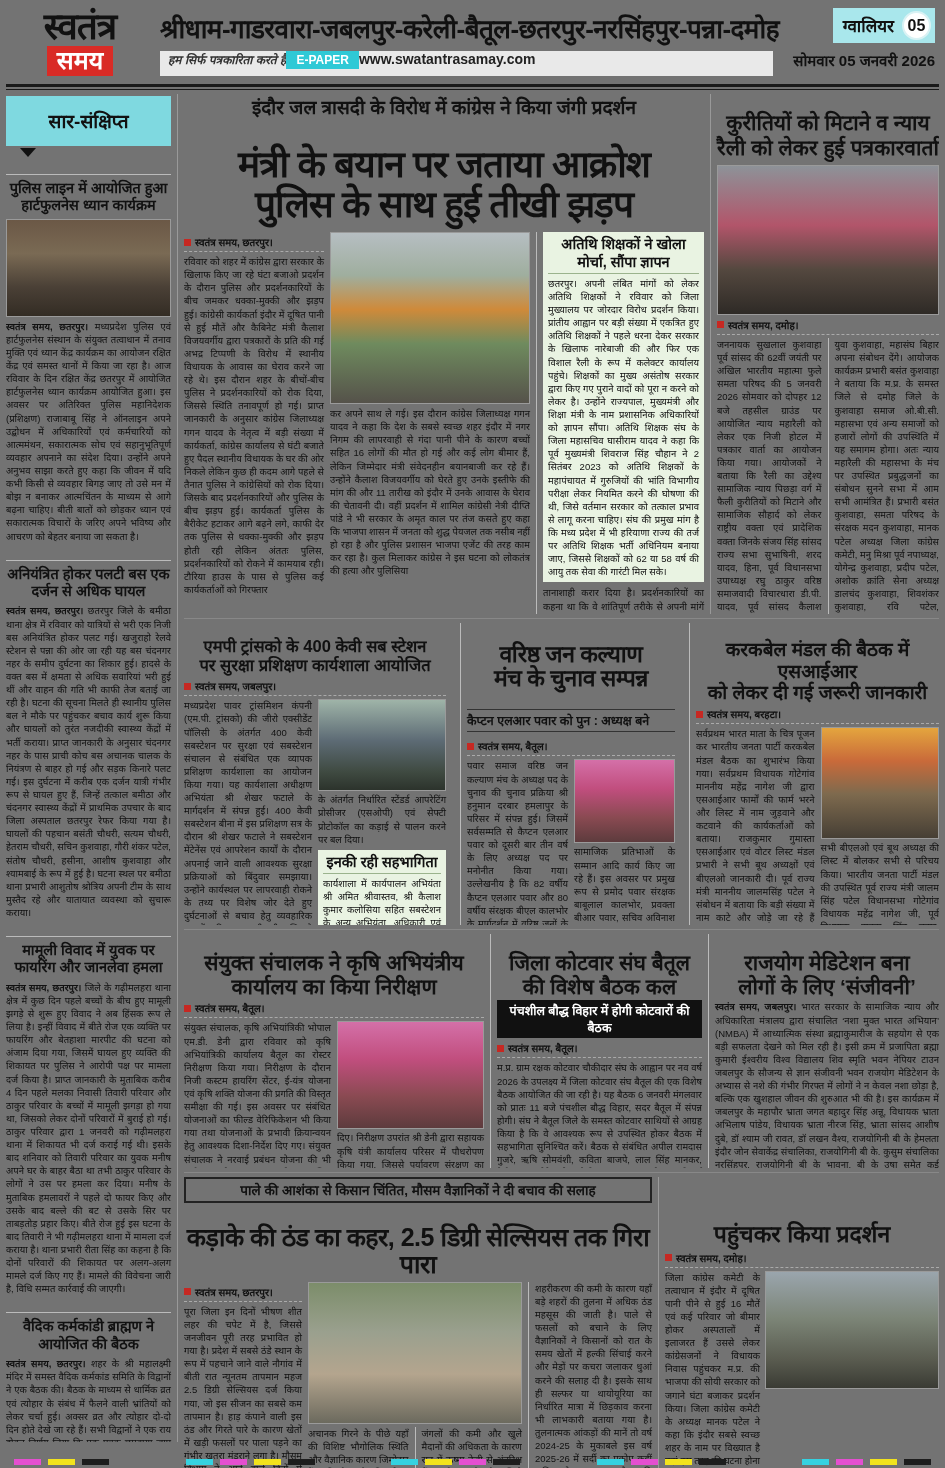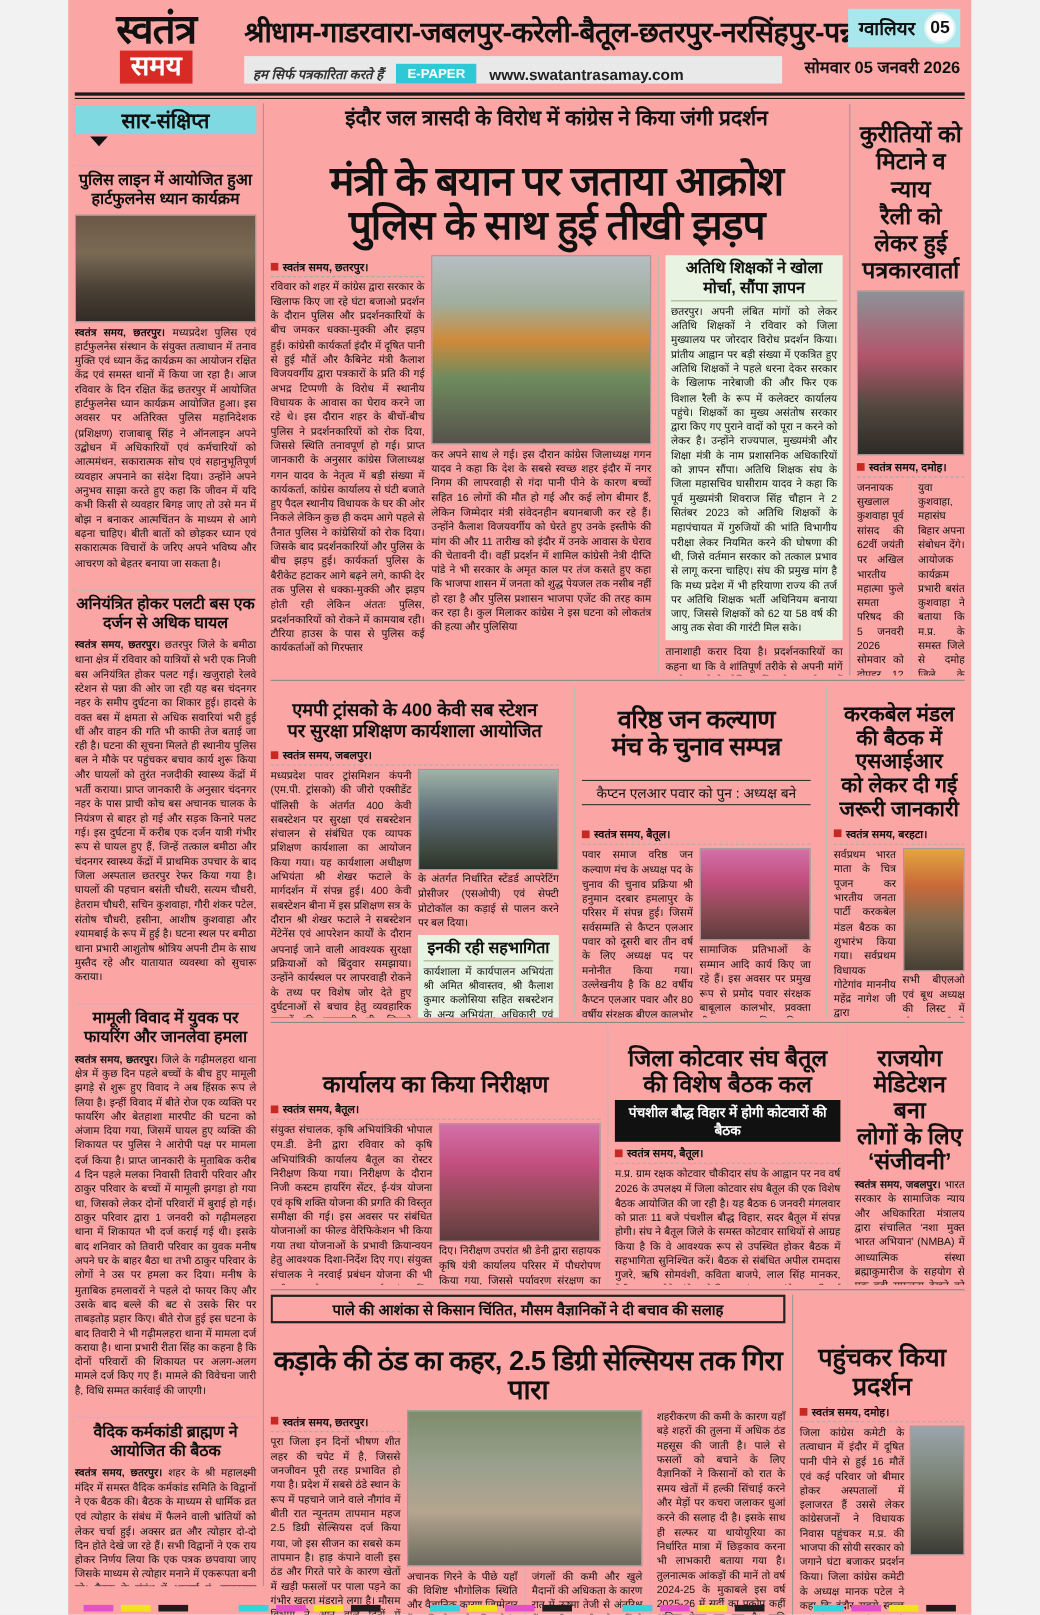--- a/index.html
+++ b/index.html
@@ -1,26 +1,26 @@
 <!DOCTYPE html>
 <html><head>
 <meta charset="utf-8">
 <style>
   html,body{margin:0;padding:0;background:#f2f2f2}
-  .page{position:relative;width:821px;height:1468px;margin:0 auto;background:#fca5a5;
+  .page{position:relative;width:945px;height:1468px;margin:0 auto;background:#737373;
         font-family:"Liberation Sans",sans-serif;color:#111;overflow:hidden}
   
   .masthead{display:flex;gap:10px;padding:8px 10px 0 10px;height:82px;box-sizing:border-box}
   .logo{width:140px;flex:none;text-align:center}
   .logo-top{font-size:37px;font-weight:bold;letter-spacing:-1px;line-height:1}
   .logo-bottom{background:#d92b26;color:#fff;font-size:25px;font-weight:bold;margin-top:1px;
                padding:1px 10px;display:inline-block;line-height:1.1}
   .mast-center{flex:1;min-width:0}
   .cities{font-size:26px;font-weight:bold;white-space:nowrap;margin-top:2px;letter-spacing:-0.5px}
-  .mast-sub{display:flex;align-items:flex-end;background:#e9e9e9;margin-top:5px;height:25px;padding:0 8px;gap:12px}
+  .mast-sub{display:flex;align-items:flex-start;background:#e9e9e9;margin-top:5px;height:25px;padding:0 8px;}
   .tagline{font-style:italic;font-weight:bold;font-size:12px;color:#333}
   .epaper-chip{background:#2fc9d6;color:#fff;font-weight:bold;font-size:12px;padding:2px 10px;cursor:pointer}
   .website{font-size:14px;font-weight:bold;color:#222;text-decoration:none}
   .mast-right{width:152px;flex:none;text-align:right}
   .edition-badge{background:#a9e7ec;display:inline-flex;align-items:center;gap:8px;padding:3px 4px 3px 10px;
                  font-weight:bold;font-size:17px}
   .page-circle{background:#fff;border-radius:50%;width:29px;height:29px;display:inline-flex;align-items:center;
                justify-content:center;font-size:16px;font-weight:bold;border:2px solid #d9f2f4;box-sizing:border-box}
   .date{font-size:15px;font-weight:bold;margin-top:7px;white-space:nowrap}
   .rule-double{border-top:3px solid #1a1a1a;border-bottom:1px solid #1a1a1a;height:2px;margin:2px 6px 0 6px}
@@ -31,21 +31,21 @@
   .band{overflow:hidden}
   .band + .band{border-top:1px solid #888;margin-top:4px;padding-top:4px}
   
   .bt{font-size:9.5px;line-height:1.38;text-align:justify}
   .byline{font-size:10px;font-weight:bold;margin:3px 0;display:flex;align-items:center;gap:4px;
           border-bottom:1px dashed #aaa;padding-bottom:2px}
   .bmark{width:7px;height:7px;background:#c62822;display:inline-block;flex:none}
   .inline-byline{font-weight:bold}
   .vsep{border-left:1px solid #bbb;padding-left:6px}
   
-  .side-head{background:#7fd9e0;text-align:center;font-size:19px;font-weight:bold;padding:0 0;margin:2px 0 2px 0}
+  .side-head{background:#7fd9e0;text-align:center;font-size:19px;font-weight:bold;padding:12px 0;margin:2px 0 2px 0}
   .side-tri{width:0;height:0;border-left:8px solid transparent;border-right:8px solid transparent;
             border-top:9px solid #111;margin:0 0 4px 14px}
   .side-item{border-top:1px solid #bbb;padding-top:5px;margin-top:17px}
   .side-item:first-of-type{border-top:none;margin-top:0}
   .side-title{font-size:14.5px;font-weight:bold;text-align:center;line-height:1.2;margin-bottom:4px}
   .side-photo{width:100%;height:98px;margin-bottom:3px}
   
   .ph{border:1px solid #9a9a9a;box-sizing:border-box}
   .ph-meeting{background:linear-gradient(180deg,#6b5846 0%,#7a6a54 35%,#4a4036 70%,#332c24 100%)}
   .ph-protest{background:linear-gradient(180deg,#b6bec2 0%,#9fae9e 25%,#cf8a3a 45%,#6f8b5e 65%,#55524a 100%)}
@@ -73,22 +73,22 @@
   .pc-photo{width:100%;height:150px;margin-bottom:2px}
   .twocol{display:flex;gap:6px}
   .twocol > div{flex:1;min-width:0}
   
   .band2{display:flex;gap:14px;height:302px;flex:none}
   .b2a{width:262px;flex:none}
   .b2b{width:208px;flex:none}
   .b2c{flex:1;min-width:0}
   .h-sm{font-size:16.5px;line-height:1.2;font-weight:bold;text-align:center;margin-bottom:2px}
   .h-b2b{font-size:23px;line-height:1.05;font-weight:bold;text-align:center;letter-spacing:-0.5px}
-  .subhead{font-size:12.5px;font-weight:normal;text-align:center;border-top:1px solid #333;border-bottom:1px solid #333;
-           padding:2px 0;margin:19px 0}
+  .subhead{font-size:12.5px;font-weight:bold;border-top:1px solid #333;border-bottom:1px solid #333;
+           padding:2px 0;margin:7px 0}
   .b2a-photo{width:100%;height:92px;margin-bottom:2px}
   .b2b-photo{width:100%;height:84px;margin-bottom:2px}
   .b2c-photo{width:100%;height:112px;margin-bottom:2px}
   .h-b2c{font-size:19px;line-height:1.15;font-weight:bold;text-align:center;margin-bottom:2px}
   
   .band3{display:flex;gap:6px;height:234px;flex:none}
   .b3a{width:300px;flex:none}
   .b3b{width:205px;flex:none}
   .b3c{flex:1;min-width:0}
   .h-b3{font-size:21px;line-height:1.12;font-weight:bold;text-align:center;margin-bottom:2px}
@@ -281,21 +281,21 @@
               <div class="b2c-photo ph ph-flag"></div>
               <div class="bt">सभी बीएलओ एवं बूथ अध्यक्ष की लिस्ट में बोलकर सभी से परिचय किया। भारतीय जनता पार्टी मंडल की उपस्थित पूर्व राज्य मंत्री जालम सिंह पटेल विधानसभा गोटेगांव विधायक महेंद्र नागेश जी, पूर्व विधायक हाकम सिंह चढ़ार, रामगोपाल पटेल, सुरेश गिरदोनिया, राम जी पटेल, सुरेश पटेल, मंडल अध्यक्ष भगवत सिंह पटेल, तखत सिंह पटेल, प्रहलाद सिंह पटेल, शिवकुमार पाठकार, राकेश बक्शी, गिरीश पटेल, मीडिया प्रभारी संजय साहू, अनीता श्रीवास्तव उपस्थित। संतोषजनक पाई गई बड़ी संख्या में बूथ अध्यक्ष, बीएलओ, वरिष्ठ एवं युवा कार्यकर्ता पहुंचे।</div>
             </div>
           </div>
         </article>
       </section>
 
       <section class="band band3">
         <article class="b3a">
           <h2 class="h-b3">
-            <br>
+            <span>संयुक्त संचालक ने कृषि अभियंत्रीय</span><br>
             <span>कार्यालय का किया निरीक्षण</span>
           </h2>
           <div class="byline">
               <span class="bmark"></span>
               <span>स्वतंत्र समय, बैतूल।</span>
             </div>
           <div class="twocol">
             <div class="bt">संयुक्त संचालक, कृषि अभियांत्रिकी भोपाल एम.डी. डेनी द्वारा रविवार को कृषि अभियांत्रिकी कार्यालय बैतूल का रोस्टर निरीक्षण किया गया। निरीक्षण के दौरान निजी कस्टम हायरिंग सेंटर, ई-यंत्र योजना एवं कृषि शक्ति योजना की प्रगति की विस्तृत समीक्षा की गई। इस अवसर पर संबंधित योजनाओं का फील्ड वेरिफिकेशन भी किया गया तथा योजनाओं के प्रभावी क्रियान्वयन हेतु आवश्यक दिशा-निर्देश दिए गए। संयुक्त संचालक ने नरवाई प्रबंधन योजना की भी समीक्षा करते हुए गुणवत्तापूर्ण एवं सुरक्षित कार्य सुनिश्चित करने के निर्देश</div>
             <div>
               <div class="b3a-photo ph ph-stage"></div>

